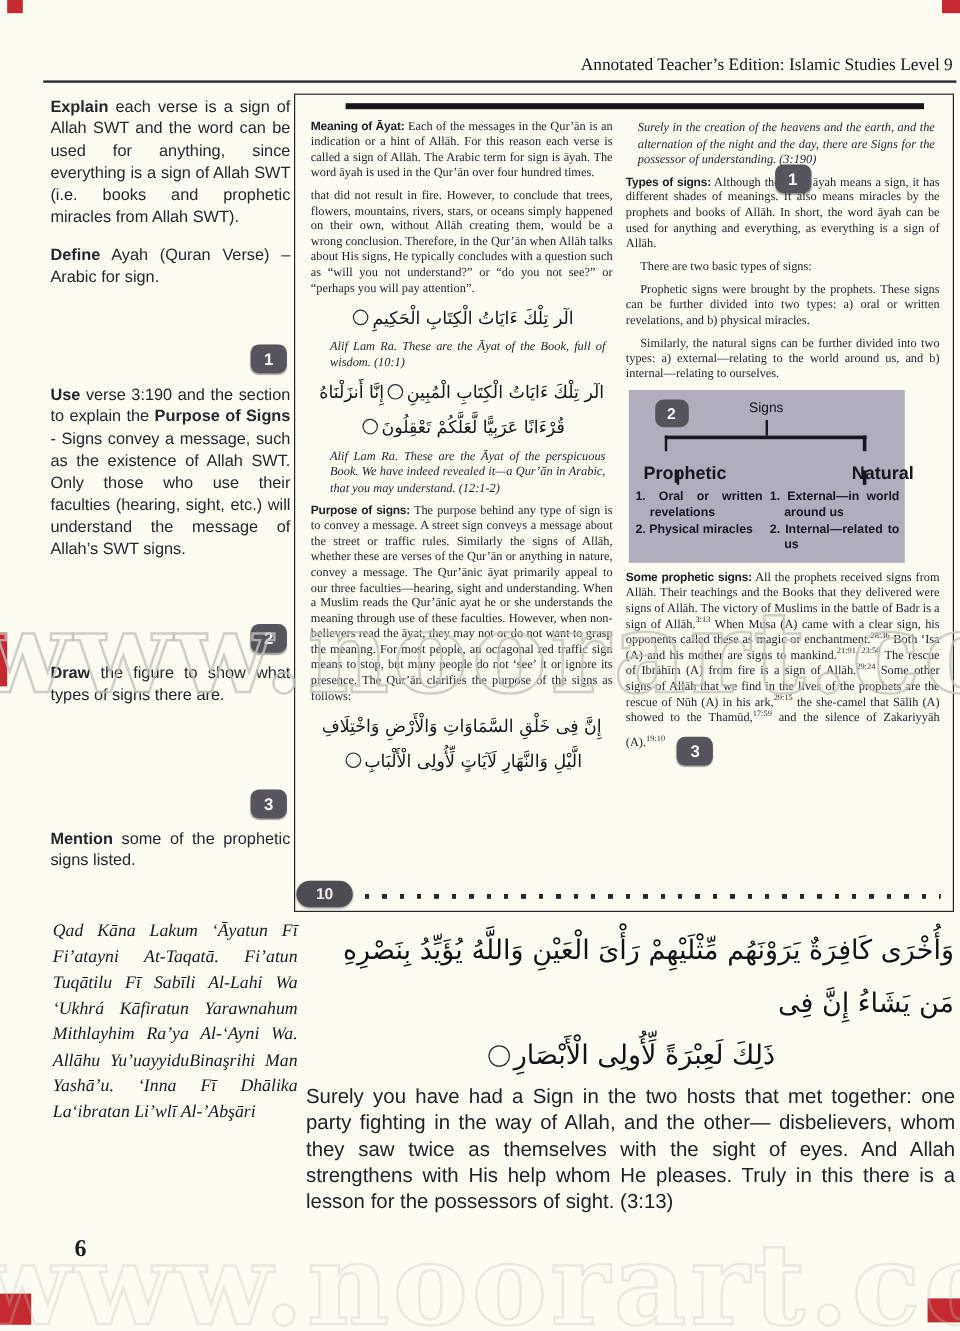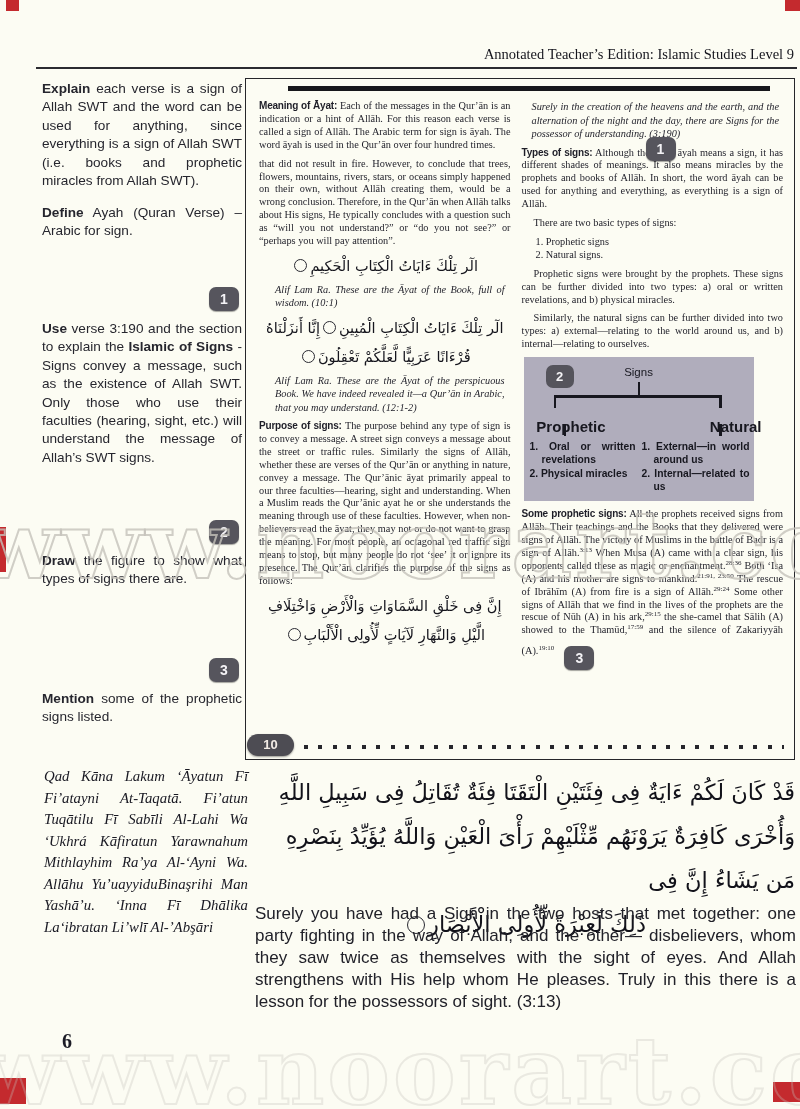--- a/index.html
+++ b/index.html
@@ -86,21 +86,21 @@
   <div class="red red-ml"></div>
   <div class="red red-bl"></div>
   <div class="red red-br"></div>
 
   <div class="hdr">Annotated Teacher’s Edition: Islamic Studies Level 9</div>
   <div class="hdr-rule"></div>
 
   <div class="sb" style="top:80px;"><b>Explain</b> each verse is a sign of Allah SWT and the word can be used for anything, since everything is a sign of Allah SWT (i.e. books and prophetic miracles from Allah SWT).</div>
   <div class="sb" style="top:204px;"><b>Define</b> Ayah (Quran Verse) – Arabic for sign.</div>
   <div class="badge" style="left:209px;top:287px;">1</div>
-  <div class="sb" style="top:320px;"><b>Use</b> verse 3:190 and the section to explain the <b>Islamic of Signs</b> - Signs convey a message, such as the existence of Allah SWT. Only those who use their faculties (hearing, sight, etc.) will understand the message of Allah’s SWT signs.</div>
+  <div class="sb" style="top:320px;"><b>Use</b> verse 3:190 and the section to explain the <b>Purpose of Signs</b> - Signs convey a message, such as the existence of Allah SWT. Only those who use their faculties (hearing, sight, etc.) will understand the message of Allah’s SWT signs.</div>
   <div class="badge" style="left:209px;top:520px;">2</div>
   <div class="sb" style="top:552px;"><b>Draw</b> the figure to show what types of signs there are.</div>
   <div class="badge" style="left:209px;top:658px;">3</div>
   <div class="sb" style="top:690px;"><b>Mention</b> some of the prophetic signs listed.</div>
 
   <div class="box">
     <div class="box-bar"></div>
     <div class="cols">
 
       <div class="col col1">
@@ -114,24 +114,20 @@
         <p><b class="lead">Purpose of signs:</b><span> The purpose behind any type of sign is to convey a message. A street sign conveys a message about the street or traffic rules. Similarly the signs of Allāh, whether these are verses of the Qur’ān or anything in nature, convey a message. The Qur’ānic āyat primarily appeal to our three faculties—hearing, sight and understanding. When a Muslim reads the Qur’ānic ayat he or she understands the meaning through use of these faculties. However, when non-believers read the āyat, they may not or do not want to grasp the meaning. For most people, an octagonal red traffic sign means to stop, but many people do not ‘see’ it or ignore its presence. The Qur’ān clarifies the purpose of the signs as follows:</span></p>
         <div class="ar">إِنَّ فِى خَلْقِ السَّمَاوَاتِ وَالْأَرْضِ وَاخْتِلَافِ</div>
         <div class="ar"><span>الَّيْلِ وَالنَّهَارِ لَآيَاتٍ لِّأُولِى الْأَلْبَابِ</span><span class="ayah"></span></div>
       </div>
 
       <div class="col col2">
         <div class="badge b1">1</div>
         <p class="quote">Surely in the creation of the heavens and the earth, and the alternation of the night and the day, there are Signs for the possessor of understanding. (3:190)</p>
         <p><b class="lead">Types of signs:</b><span> Although the word āyah means a sign, it has different shades of meanings. It also means miracles by the prophets and books of Allāh. In short, the word āyah can be used for anything and everything, as everything is a sign of Allāh.</span></p>
         <p class="ind">There are two basic types of signs:</p>
-        <div class="list2">
-          <div>1. Prophetic signs</div>
-          <div>2. Natural signs.</div>
-        </div>
         <p class="ind">Prophetic signs were brought by the prophets. These signs can be further divided into two types: a) oral or written revelations, and b) physical miracles.</p>
         <p class="ind">Similarly, the natural signs can be further divided into two types: a) external—relating to the world around us, and b) internal—relating to ourselves.</p>
 
         <div class="diagram">
           <div class="dg-badge">2</div>
           <div class="dg-title">Signs</div>
           <div class="dg-line" style="left:114px;top:25px;width:2.5px;height:13px;"></div>
           <div class="dg-line" style="left:30px;top:38px;width:168px;height:2.5px;"></div>
           <div class="dg-line" style="left:30px;top:38px;width:2.5px;height:13px;"></div>
           <div class="dg-line" style="left:195.5px;top:38px;width:2.5px;height:13px;"></div>
@@ -152,21 +148,20 @@
         <p><b class="lead">Some prophetic signs:</b><span> All the prophets received signs from Allāh. Their teachings and the Books that they delivered were signs of Allāh. The victory of Muslims in the battle of Badr is a sign of Allāh.<sup>3:13</sup> When Musa (A) came with a clear sign, his opponents called these as magic or enchantment.<sup>28:36</sup> Both ‘Isa (A) and his mother are signs to mankind.<sup>21:91, 23:50</sup> The rescue of Ibrāhīm (A) from fire is a sign of Allāh.<sup>29:24</sup> Some other signs of Allāh that we find in the lives of the prophets are the rescue of Nūh (A) in his ark,<sup>29:15</sup> the she-camel that Sālih (A) showed to the Thamūd,<sup>17:59</sup> and the silence of Zakariyyāh (A).<sup>19:10</sup></span><span class="badge b3">3</span></p>
       </div>
     </div>
 
     <div class="pgbadge">10</div>
     <div class="dots"></div>
   </div>
 
   <div class="translit">Qad Kāna Lakum ‘Āyatun Fī Fi’atayni At-Taqatā.  Fi’atun Tuqātilu Fī Sabīli Al-Lahi Wa ‘Ukhrá Kāfiratun Yarawnahum Mithlayhim Ra’ya Al-‘Ayni Wa. Allāhu Yu’uayyiduBinaşrihi Man Yashā’u. ‘Inna Fī Dhālika La‘ibratan Li’wlī Al-’Abşāri</div>
   <div class="f-ar">
-    <div class="l1">قَدْ كَانَ لَكُمْ ءَايَةٌ فِى فِئَتَيْنِ الْتَقَتَا فِئَةٌ تُقَاتِلُ فِى سَبِيلِ اللَّهِ</div>
     <div class="l2">وَأُخْرَى كَافِرَةٌ يَرَوْنَهُم مِّثْلَيْهِمْ رَأْىَ الْعَيْنِ وَاللَّهُ يُؤَيِّدُ بِنَصْرِهِ مَن يَشَاءُ إِنَّ فِى</div>
     <div class="l3"><span>ذَلِكَ لَعِبْرَةً لِّأُولِى الْأَبْصَارِ</span><span class="ayah"></span></div>
   </div>
   <div class="trans">Surely you have had a Sign in the two hosts that met together:  one party fighting in the way of Allah, and the other— disbelievers, whom they saw twice as themselves with the sight of eyes.  And Allah strengthens with His help whom He pleases.  Truly in this there is a lesson for the possessors of sight. (3:13)</div>
   <div class="pagenum">6</div>
 
   <div class="wm wm-mid">www.noorart.com</div>
   <div class="wm wm-bot">www.noorart.com</div>
 </div>
 

